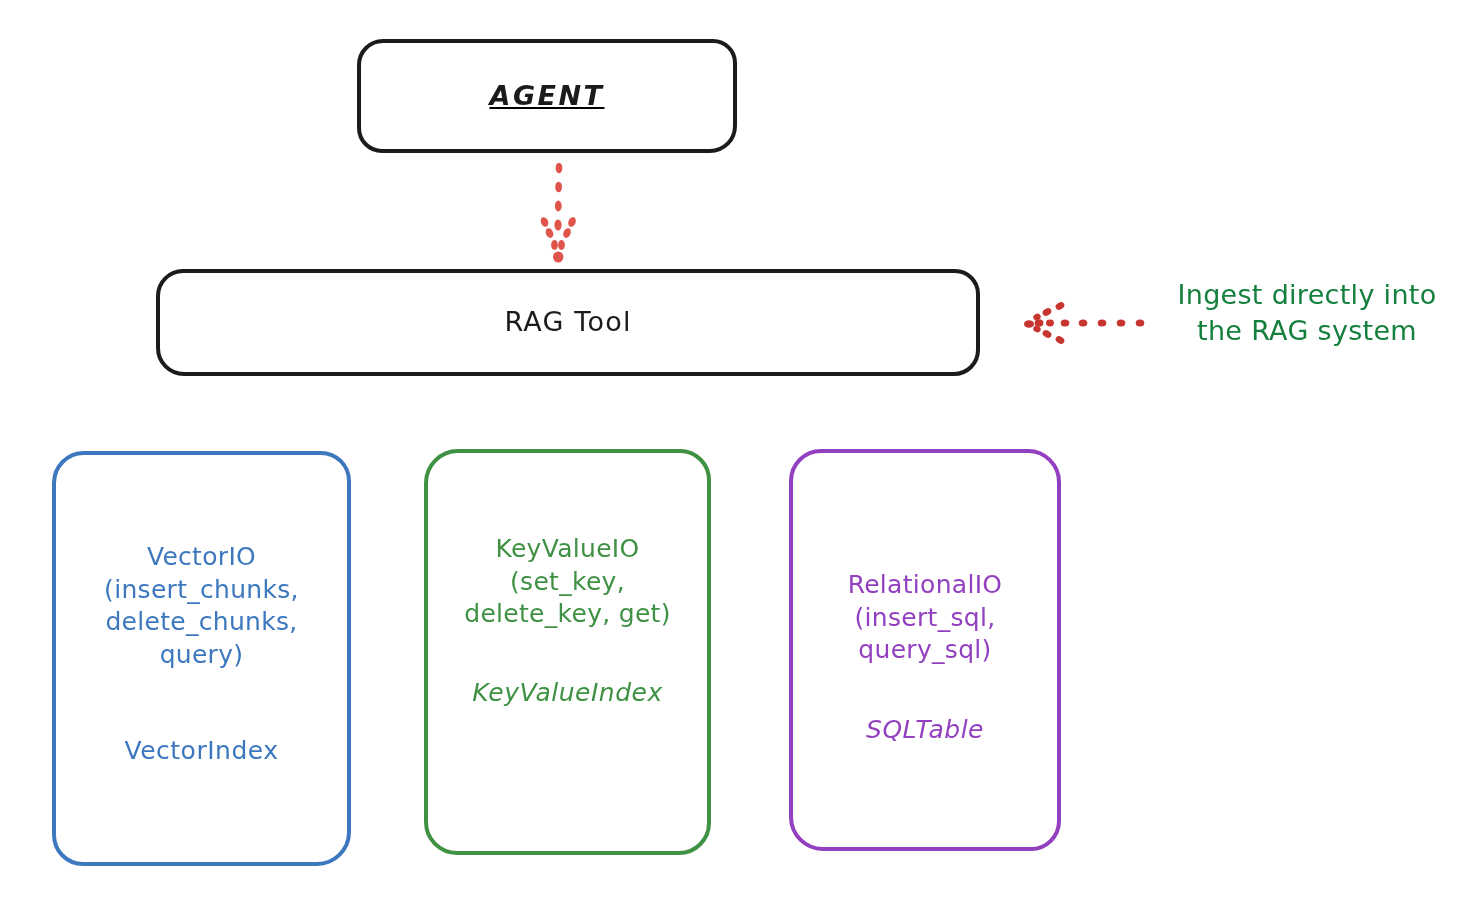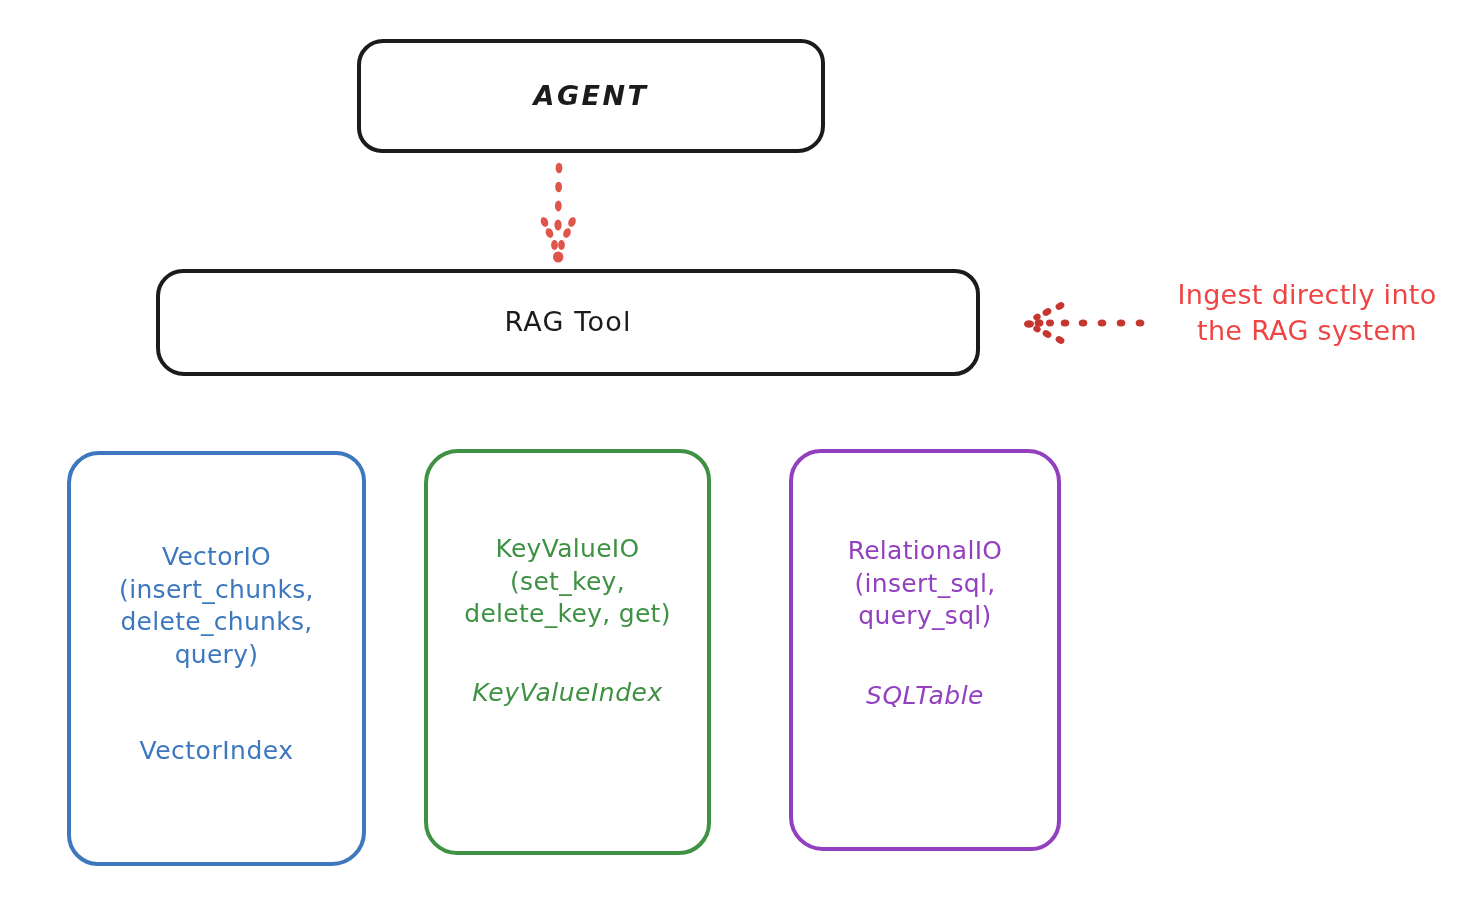--- a/index.html
+++ b/index.html
@@ -38,24 +38,25 @@
 
   
   .sketch {
     border-style: solid;
   }
 
   
   #agent-box {
     left: 357px;
     top: 39px;
-    width: 468px;
+    width: 380px;
     height: 114px;
     border: 4px solid #1b1b1b;
     border-radius: 26px 24px 27px 25px;
+    text-decoration: underline;
   }
   #agent-box .node-label {
     font-family: "DejaVu Sans", sans-serif;
     font-style: italic;
     font-weight: 700;
     font-size: 27px;
     letter-spacing: 2.5px;
     color: #1b1b1b;
   }
 
@@ -87,21 +88,21 @@
     font-size: 25px;
     letter-spacing: 0.3px;
   }
   .provider .index-label {
     font-size: 25px;
     letter-spacing: 0.5px;
     line-height: 1.3;
   }
 
   #vector-box {
-    left: 67px;
+    left: 52px;
     top: 451px;
     width: 299px;
     height: 415px;
     border: 4px solid #3d78bf;
     border-radius: 32px 30px 34px 31px;
     color: #3d78bf;
     padding-top: 86px;
   }
   #vector-box .index-label { margin-top: 64px; }
 
@@ -118,39 +119,39 @@
   #keyvalue-box .index-label { margin-top: 46px; font-style: italic; }
 
   #relational-box {
     left: 789px;
     top: 449px;
     width: 272px;
     height: 402px;
     border: 4px solid #9340c0;
     border-radius: 32px 33px 30px 34px;
     color: #9340c0;
-    padding-top: 82px;
+    padding-top: 116px;
   }
   #relational-box .index-label { margin-top: 47px; font-style: italic; }
 
   
   .arrow-svg {
     position: absolute;
     overflow: visible;
   }
   #agent-to-ragtool-arrow { left: 510px; top: 160px; }
   #ingest-arrow { left: 1020px; top: 298px; }
 
   
   #ingest-note {
     position: absolute;
     left: 1142px;
     top: 277px;
     width: 330px;
-    color: #ef4444;
+    color: #15803d;
     font-family: "DejaVu Sans", sans-serif;
     font-size: 27px;
     font-weight: 500;
     line-height: 1.34;
     text-align: center;
     white-space: pre-line;
     letter-spacing: 0.3px;
   }
 </style>
 </head>

